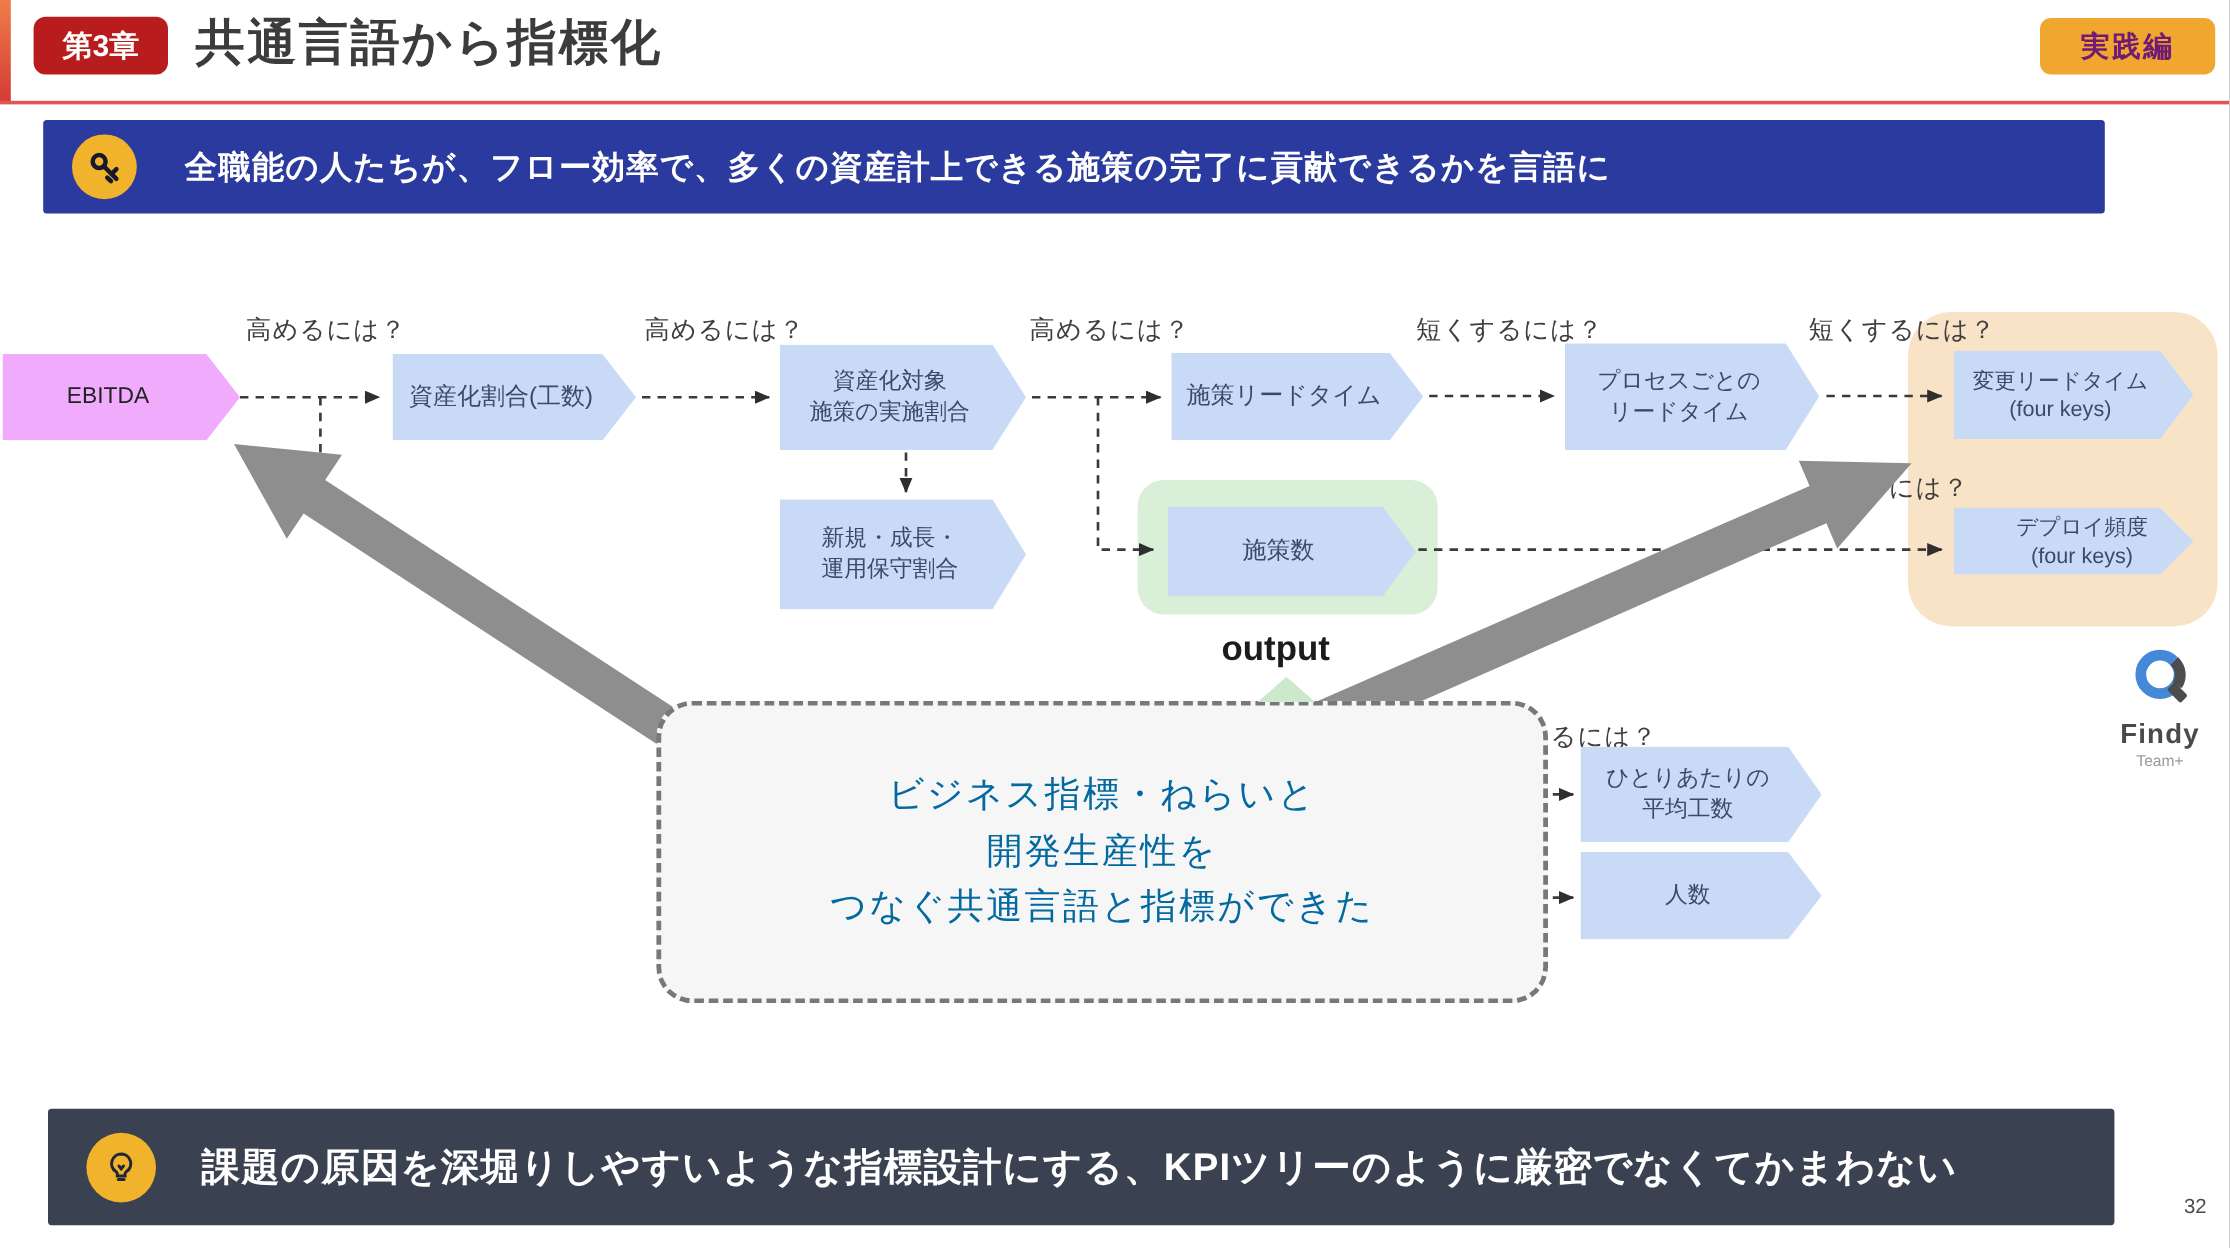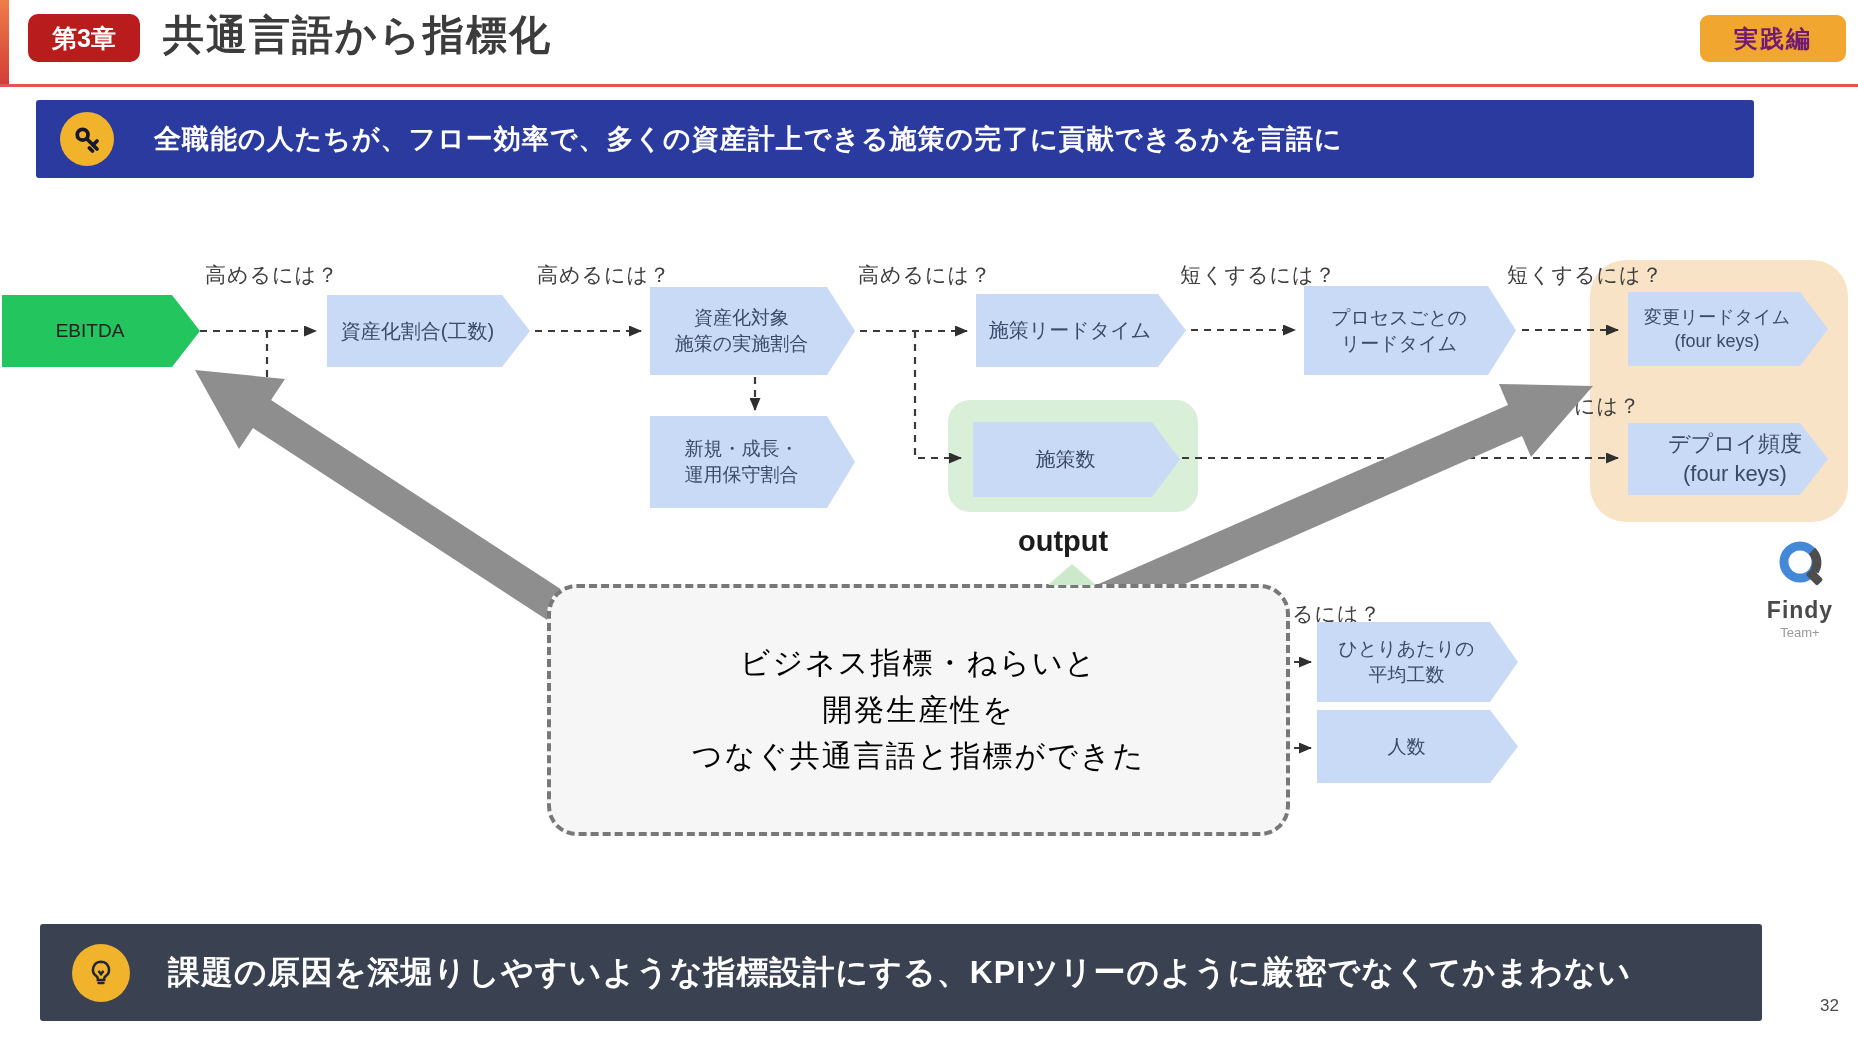--- a/index.html
+++ b/index.html
@@ -26,32 +26,32 @@
     display:flex; align-items:center; justify-content:center; flex:0 0 auto; }
   .key-banner .icon-circle { margin-left:24px; }
   .key-banner-text { color:#ffffff; font-size:27px; font-weight:bold; margin-left:40px; letter-spacing:1px; }
 
   
   .q-label { position:absolute; font-size:21px; color:#3f3f3f; font-weight:500; z-index:2; letter-spacing:1px; }
   .node { position:absolute; display:flex; align-items:center; justify-content:center;
     text-align:center; background:#c9daf6; color:#3a4a68; z-index:3;
     clip-path:polygon(0 0, calc(100% - 28px) 0, 100% 50%, calc(100% - 28px) 100%, 0 100%);
     padding-right:22px; white-space:pre-line; line-height:1.35; }
-  .node.gray { background:#22c55e; color:#222; }
+  .node.gray { background:#f0abfc; color:#222; }
   .hl { position:absolute; z-index:1; }
   .hl-green { left:948px; top:400px; width:250px; height:112px; background:#d9efd8; border-radius:22px; }
   .hl-orange { left:1590px; top:260px; width:258px; height:262px; background:#f9e3c6; border-radius:36px; }
 
   svg.connector-layer { position:absolute; left:0; top:0; z-index:2; pointer-events:none; }
   svg.arrow-layer { position:absolute; left:0; top:0; z-index:4; pointer-events:none; }
 
   .summary-box { position:absolute; left:547px; top:584px; width:743px; height:252px;
     background:#f6f6f6; border:4px dashed #787878; border-radius:30px; z-index:5;
     display:flex; align-items:center; justify-content:center; text-align:center;
-    font-size:30px; line-height:1.55; color:#000000; white-space:pre-line; letter-spacing:2px; }
+    font-size:30px; line-height:1.55; color:#0369a1; white-space:pre-line; letter-spacing:2px; }
   .output-label { position:absolute; left:1018px; top:525px; font-size:29px; font-weight:bold;
     color:#1c1c1c; z-index:3; }
   .output-pointer { position:absolute; left:1048px; top:564px; width:0; height:0; z-index:6;
     border-left:24px solid transparent; border-right:24px solid transparent;
     border-bottom:21px solid #cde9cc; }
 
   
   .findy { position:absolute; left:1752px; top:538px; width:96px; text-align:center; z-index:2; }
   .findy-name { font-size:23px; font-weight:bold; color:#4a4a4a; margin-top:3px; letter-spacing:1px; }
   .findy-sub { font-size:13px; color:#9a9a9a; margin-top:1px; }
@@ -123,21 +123,21 @@
   <div class="node" style="left:650px; top:287px; width:205px; height:88px; font-size:19px;">資産化対象
 施策の実施割合</div>
   <div class="node" style="left:976px; top:294px; width:210px; height:73px; font-size:20px;">施策リードタイム</div>
   <div class="node" style="left:1304px; top:286px; width:212px; height:89px; font-size:19px;">プロセスごとの
 リードタイム</div>
   <div class="node" style="left:1628px; top:292px; width:200px; height:74px; font-size:18px;">変更リードタイム
 (four keys)</div>
   <div class="node" style="left:650px; top:416px; width:205px; height:92px; font-size:19px;">新規・成長・
 運用保守割合</div>
   <div class="node" style="left:973px; top:422px; width:207px; height:75px; font-size:20px;">施策数</div>
-  <div class="node" style="left:1628px; top:423px; width:200px; height:72px; font-size:22px;padding-left:36px;">デプロイ頻度
+  <div class="node" style="left:1628px; top:423px; width:200px; height:56px; font-size:18px;padding-left:36px;">デプロイ頻度
 (four keys)</div>
   <div class="node" style="left:1317px; top:622px; width:201px; height:80px; font-size:19px;">ひとりあたりの
 平均工数</div>
   <div class="node" style="left:1317px; top:710px; width:201px; height:73px; font-size:19px;">人数</div>
 
   <div class="output-label">output</div>
   <div class="output-pointer"></div>
 
   <svg class="arrow-layer" width="1858" height="1040" viewBox="0 0 1858 1040">
     <polygon points="579,601 271,400 285,379 195,370 239,449 253,428 561,629" fill="#8e8e8e"></polygon>

